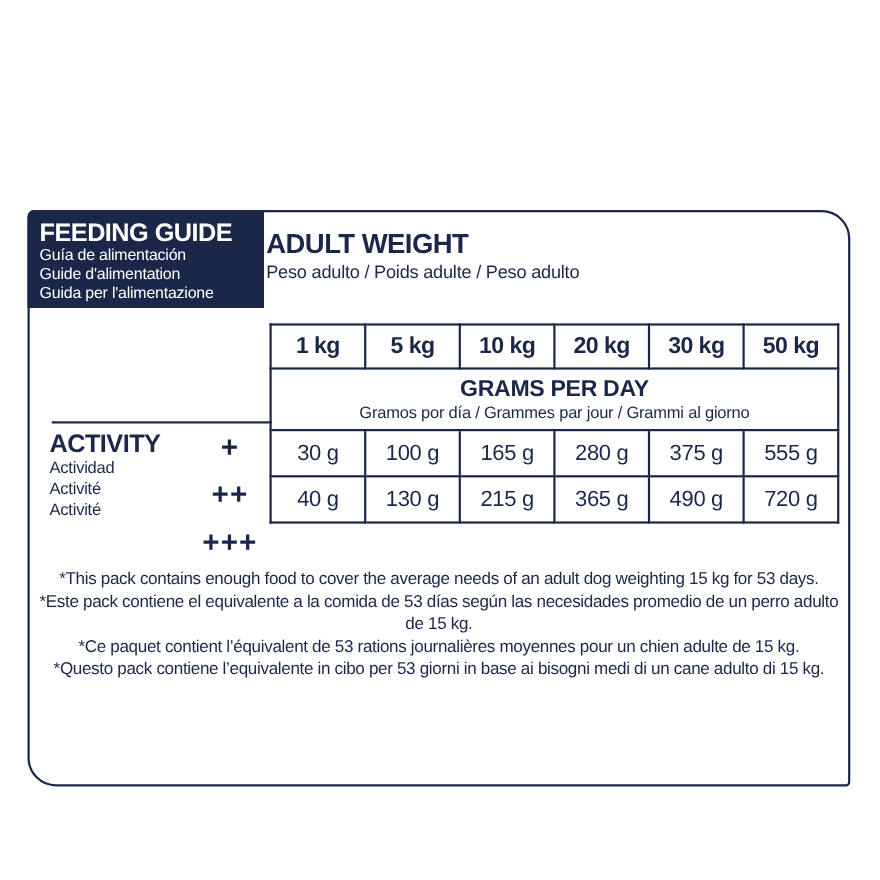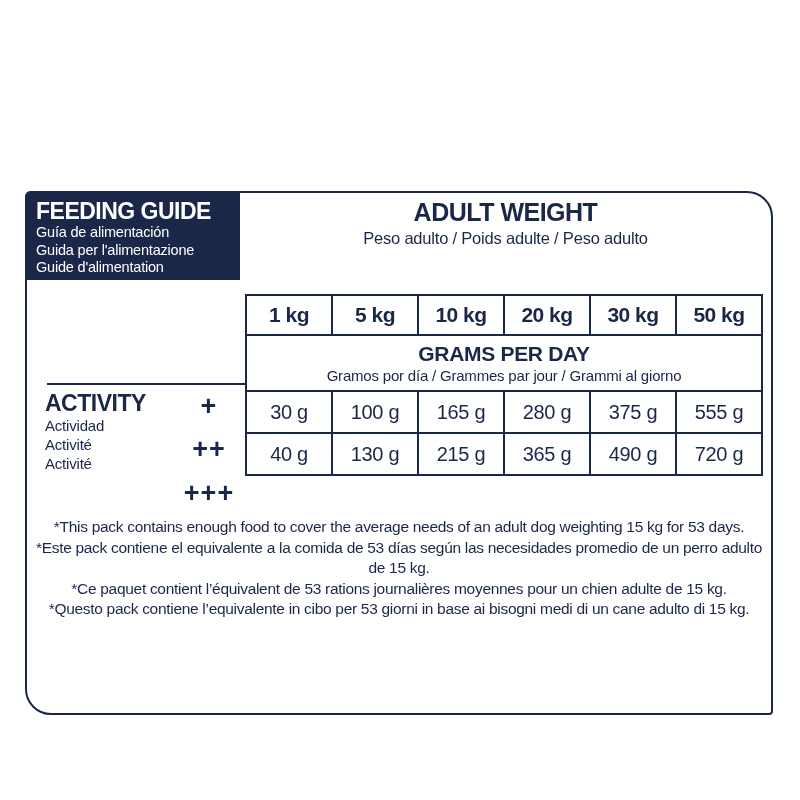--- a/index.html
+++ b/index.html
@@ -14,21 +14,21 @@
   }
   
   .fg-box{
     position:absolute;left:-2px;top:-2px;width:215px;height:89px;
     box-sizing:border-box;background:#1b2748;color:#ffffff;
     border-radius:6px 0 0 0;padding:7px 10px 0 11px;
   }
   .fg-title{font-size:23px;font-weight:bold;letter-spacing:-0.5px;line-height:26px;}
   .fg-sub{font-size:14.5px;line-height:17.5px;letter-spacing:-0.2px;}
   
-  .aw{position:absolute;left:215px;right:2px;top:4px;text-align:center;}
+  .aw{position:absolute;left:215px;right:2px;top:14px;text-align:left;}
   .aw-title{font-size:25px;font-weight:bold;letter-spacing:-0.5px;line-height:30px;}
   .aw-sub{font-size:16.5px;letter-spacing:-0.2px;line-height:22px;}
   
   table.wtable{
     position:absolute;left:218px;top:101px;width:518px;
     border-collapse:collapse;table-layout:fixed;padding-left:20px;
   }
   table.wtable th, table.wtable td{
     border:2px solid #1b2748;text-align:center;vertical-align:middle;padding:0;
   }
@@ -54,22 +54,22 @@
 </style>
 </head>
 <body>
 
 <div class="sheet">
   <div class="panel">
 
     <div class="fg-box">
       <div class="fg-title">FEEDING GUIDE</div>
       <div class="fg-sub">Guía de alimentación</div>
+      <div class="fg-sub">Guide d'alimentation</div>
       <div class="fg-sub">Guida per l'alimentazione</div>
-      <div class="fg-sub">Guide d'alimentation</div>
     </div>
 
     <div class="aw">
       <div class="aw-title">ADULT WEIGHT</div>
       <div class="aw-sub">Peso adulto / Poids adulte / Peso adulto</div>
     </div>
 
     <table class="wtable">
       <tbody>
         <tr>

